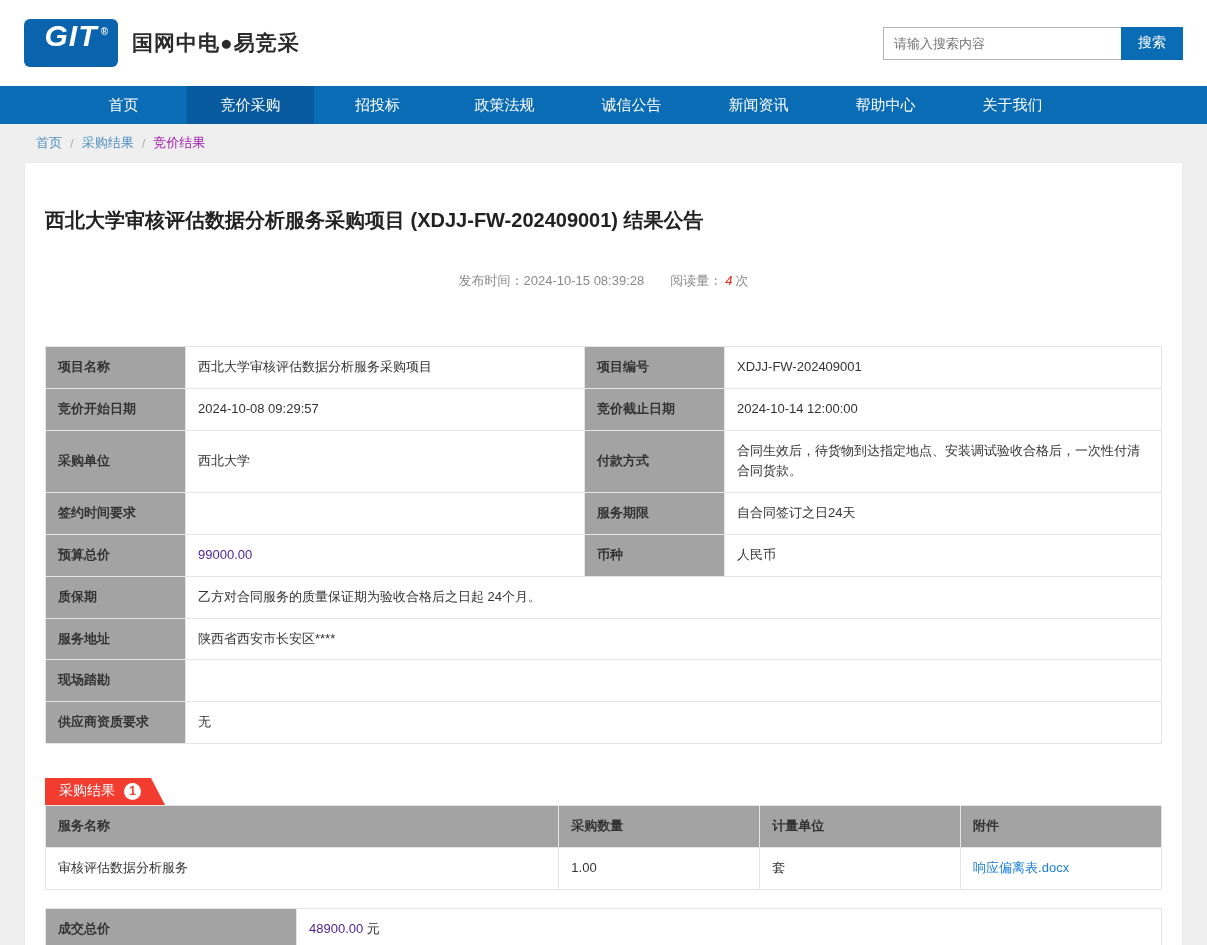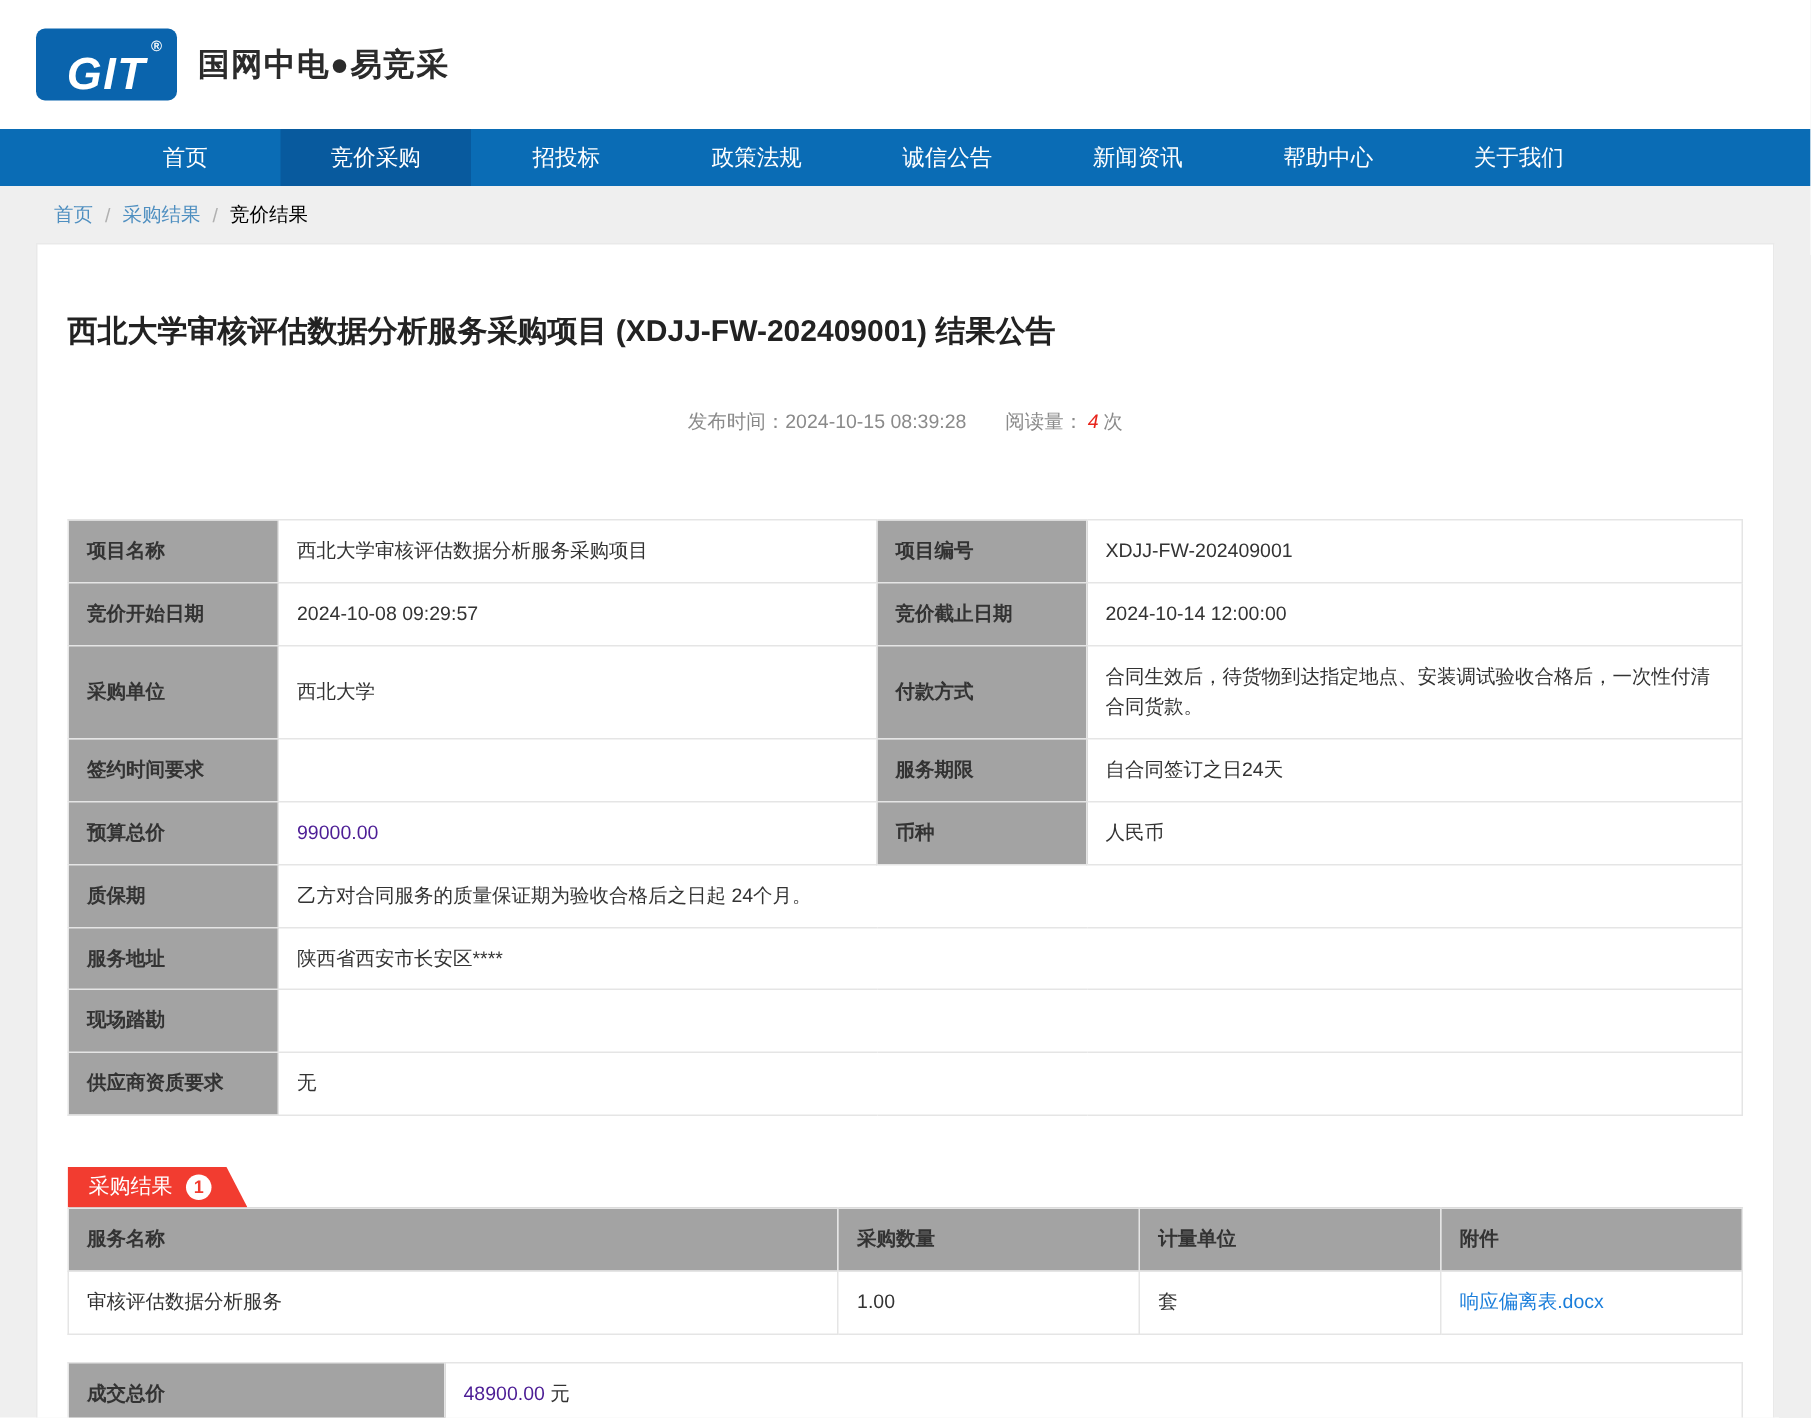--- a/index.html
+++ b/index.html
@@ -21,21 +21,21 @@
     align-items: center;
     padding: 0 24px;
   }
   .logo {
     width: 94px;
     height: 48px;
     background: #0a64ad;
     border-radius: 6px;
     color: #fff;
     display: flex;
-    align-items: flex-end;
+    align-items: flex-start;
     justify-content: center;
     font-weight: bold;
     font-style: italic;
     font-size: 30px;
     letter-spacing: 1px;
     position: relative;
     flex: none;
   }
   .logo .reg {
     font-size: 10px;
@@ -102,21 +102,21 @@
     padding: 0 36px;
     font-size: 13px;
     color: #9a9a9a;
   }
   .breadcrumb a {
     color: #4f8fc0;
     text-decoration: none;
     cursor: pointer;
   }
   .breadcrumb .sep { margin: 0 8px; color: #b0b0b0; }
-  .breadcrumb .current { color: #000000; }
+  .breadcrumb .current { color: #a21caf; }
 
   
   .card {
     background: #fff;
     margin: 0 24px;
     min-height: 780px;
     padding: 44px 20px 40px 20px;
     border: 1px solid #e9e9e9;
     border-bottom: none;
   }
@@ -204,20 +204,24 @@
 </style>
 </head>
 <body>
 
 <div class="top-header">
   <div class="logo">
     <span>GIT</span>
     <span class="reg">®</span>
   </div>
   <div class="brand">国网中电●易竞采</div>
+  <div class="search-area">
+    <input class="search-input" type="text" placeholder="请输入搜索内容" style="">
+    <button class="search-btn">搜索</button>
+  </div>
 </div>
 
 <div class="nav">
   <div class="nav-item">首页</div>
   <div class="nav-item active">竞价采购</div>
   <div class="nav-item">招投标</div>
   <div class="nav-item">政策法规</div>
   <div class="nav-item">诚信公告</div>
   <div class="nav-item">新闻资讯</div>
   <div class="nav-item">帮助中心</div>

